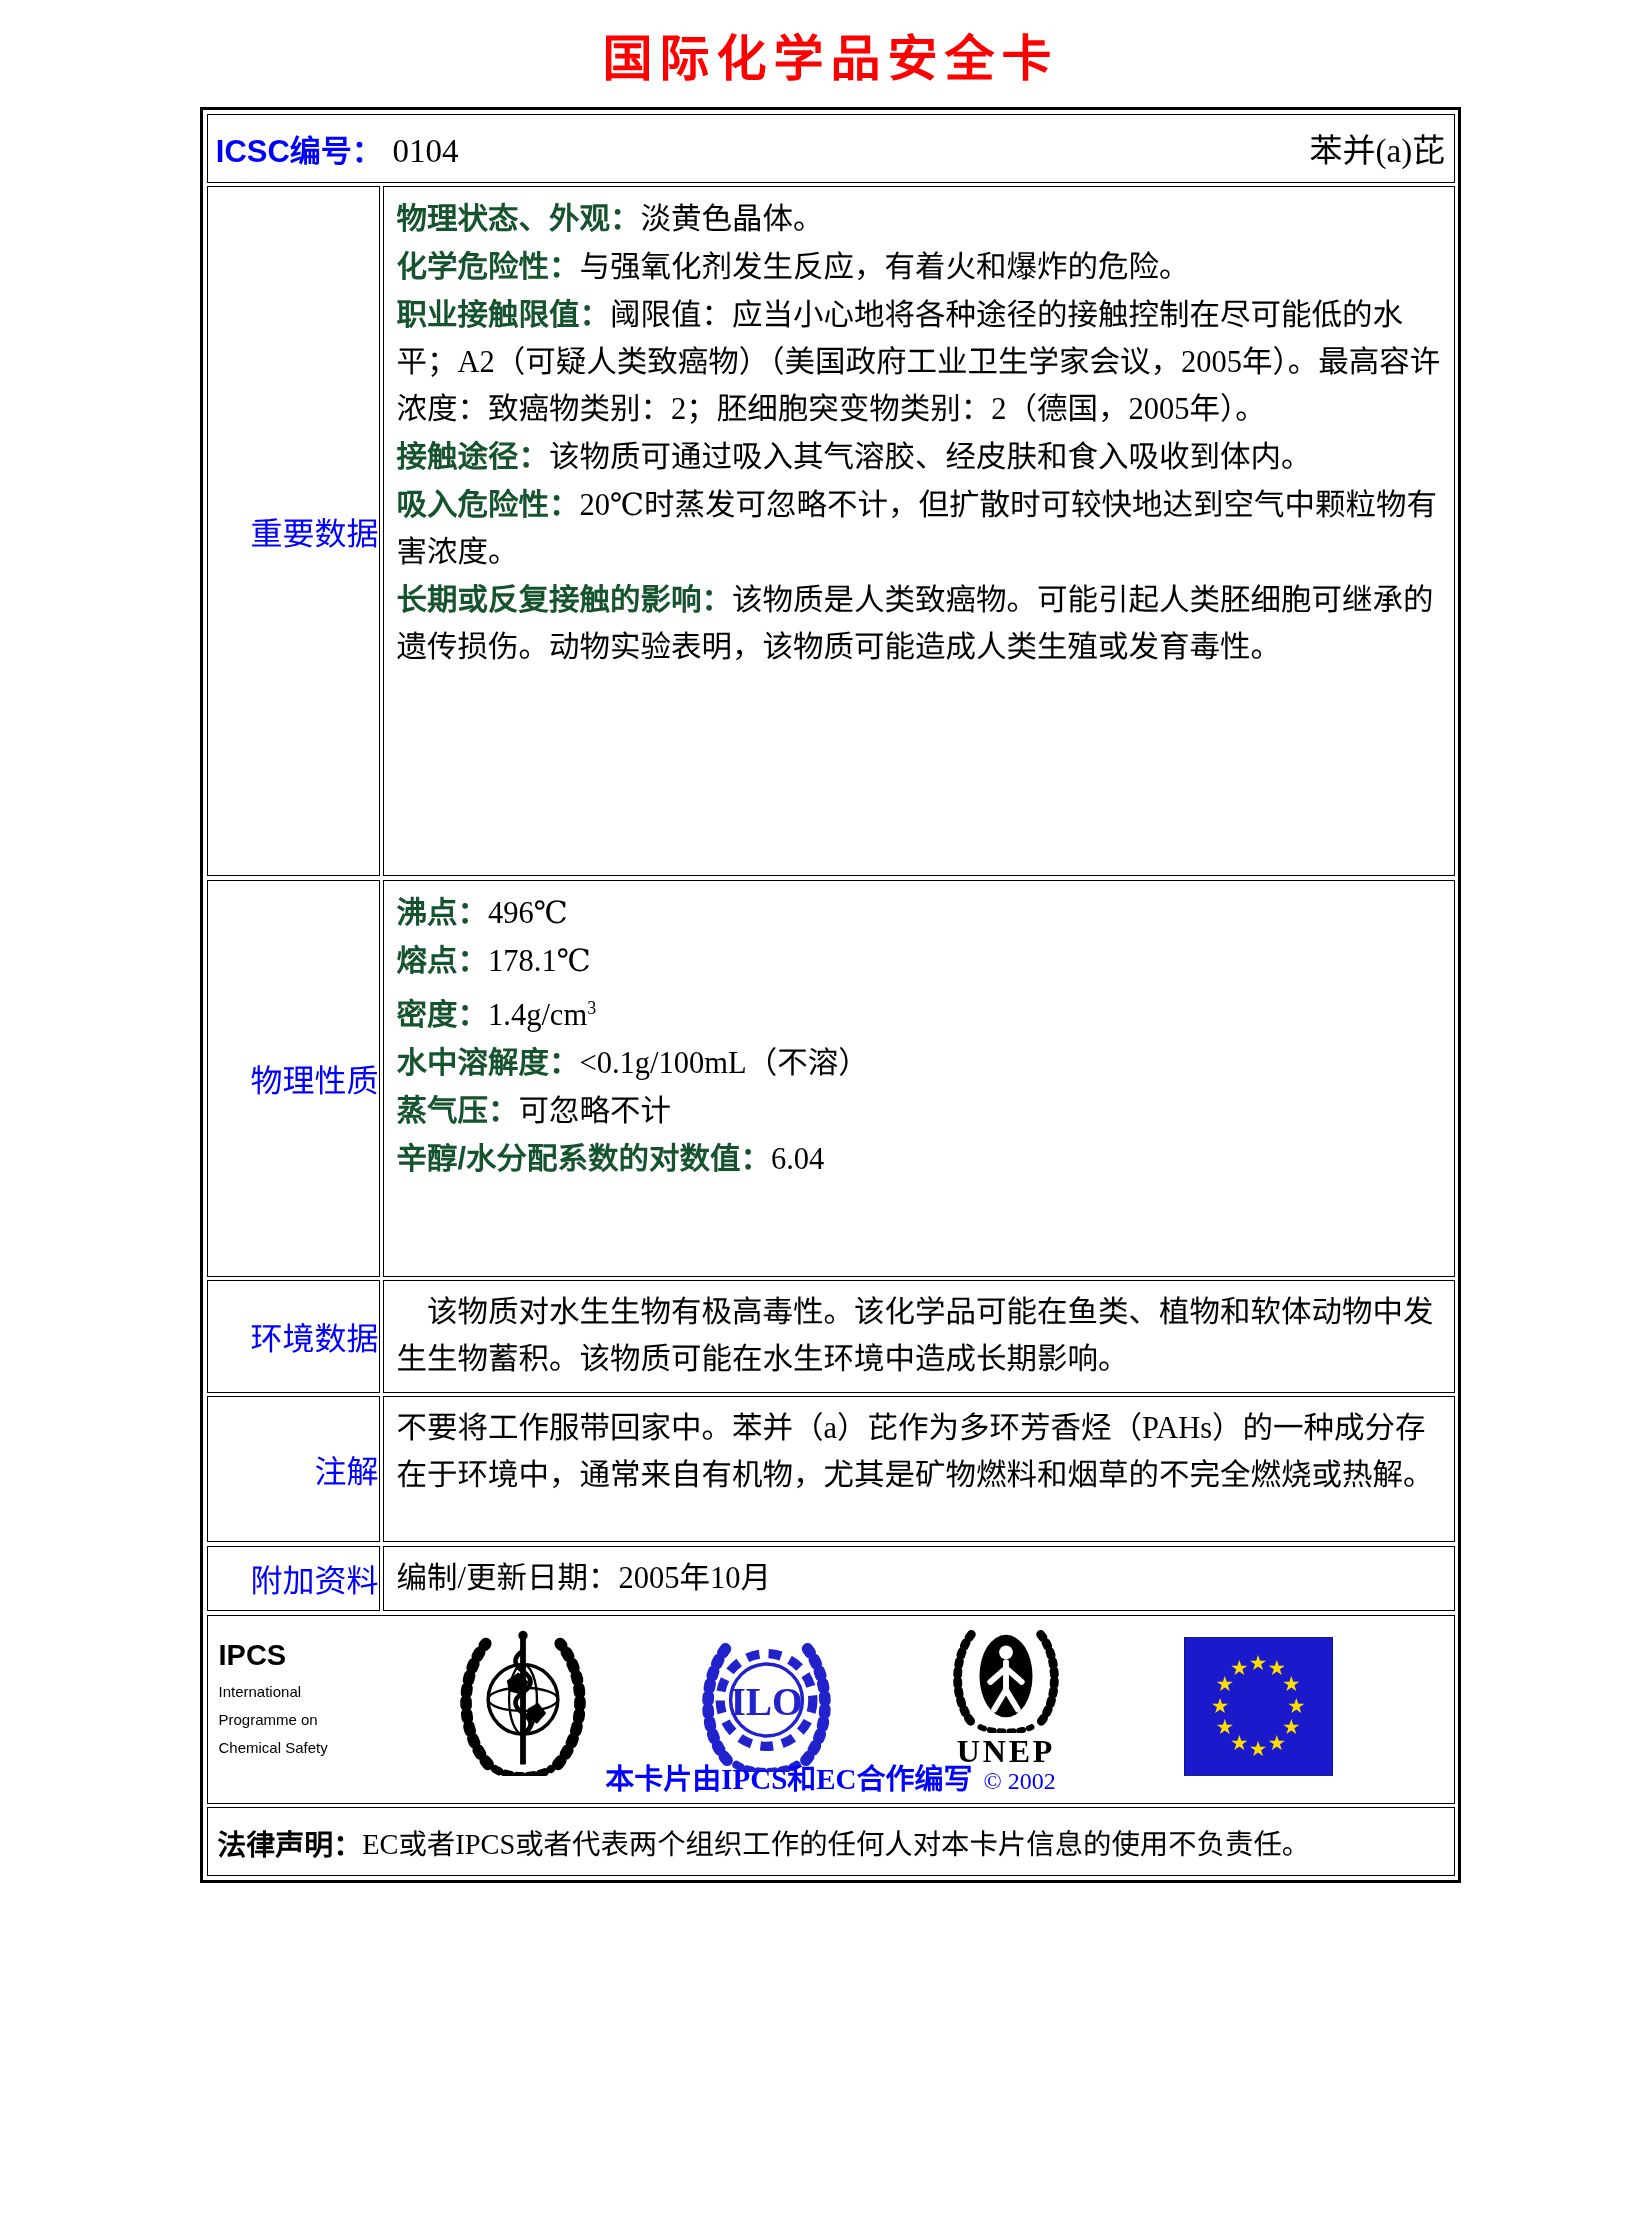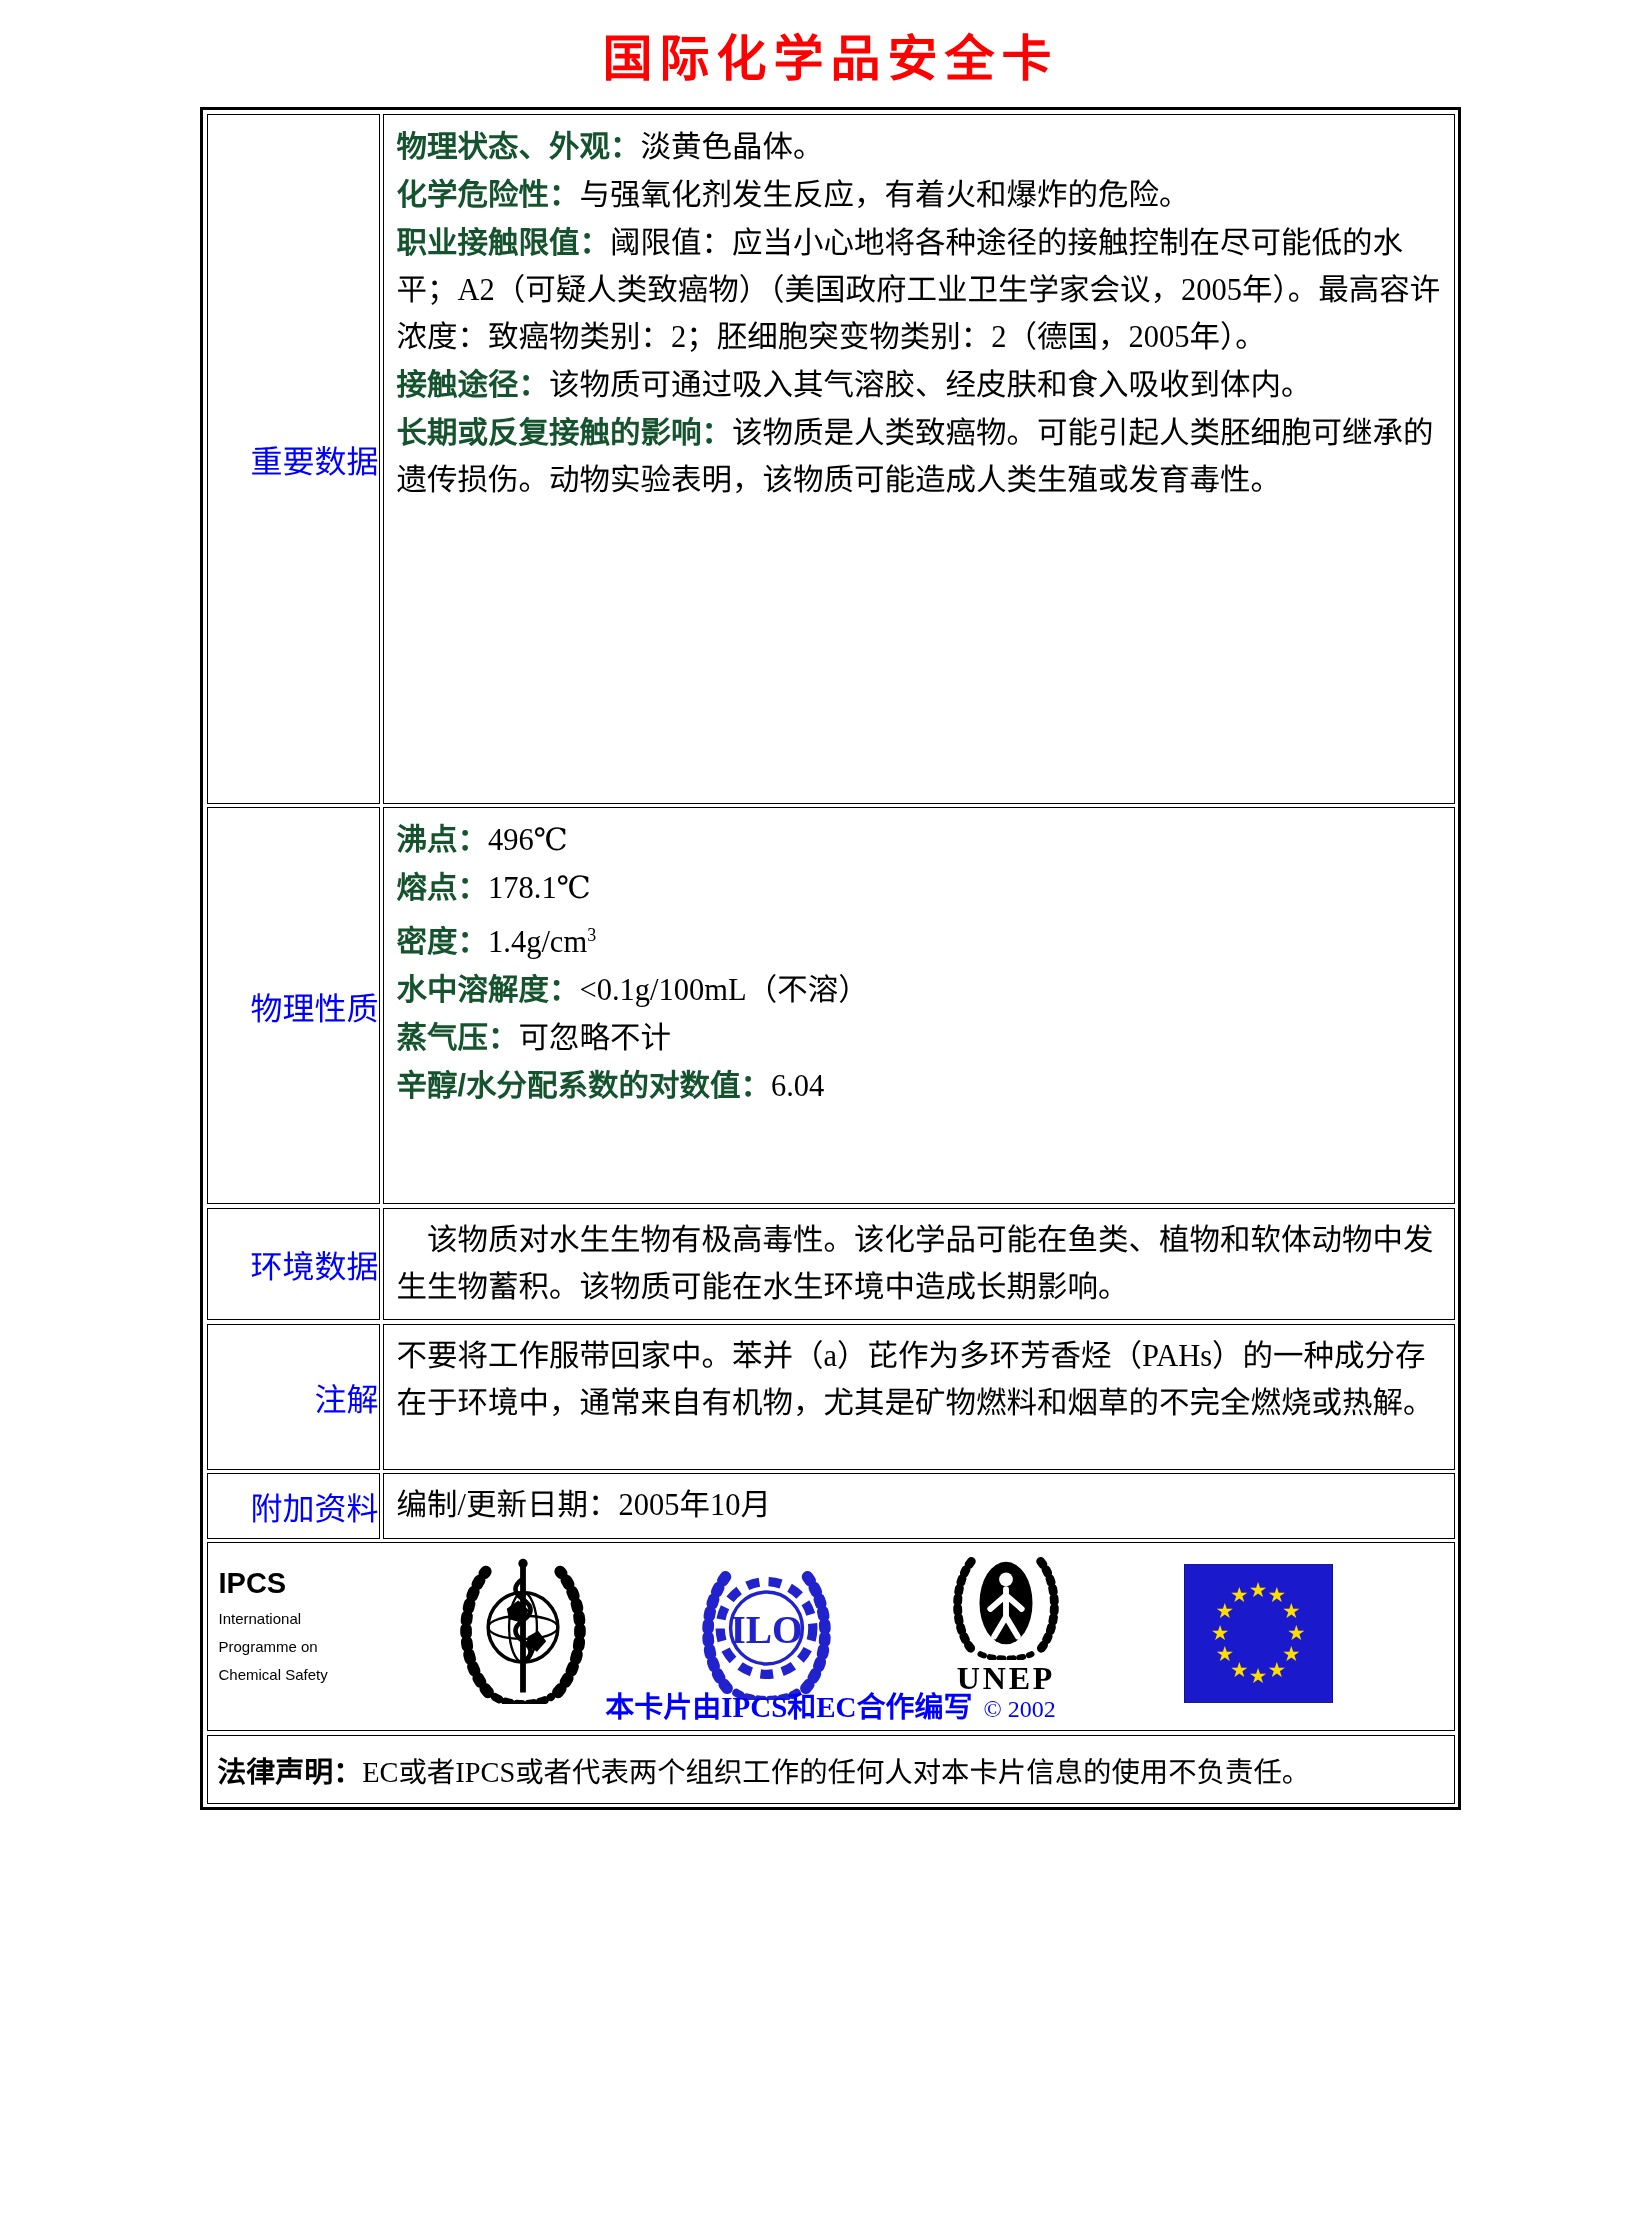--- a/index.html
+++ b/index.html
@@ -85,29 +85,36 @@
     font-family:"Liberation Sans","DejaVu Sans",sans-serif;
   }
 </style>
 </head>
 <body>
 
 <div class="page-title">国际化学品安全卡</div>
 
 <div class="card">
 
+  <div class="cell full header-row">
+    <span>
+      <span class="icsc-label">ICSC编号：</span><span class="icsc-number">0104</span>
+    </span>
+    <span>苯并(a)芘</span>
+  </div>
 
   <div class="cell label-cell h-important">
     <span class="section-label">重要数据</span>
   </div>
   <div class="cell content-cell h-important">
     <span class="para"><span class="inline-label">物理状态、外观：</span><span>淡黄色晶体。</span></span>
     <span class="para"><span class="inline-label">化学危险性：</span><span>与强氧化剂发生反应，有着火和爆炸的危险。</span></span>
     <span class="para"><span class="inline-label">职业接触限值：</span><span>阈限值：应当小心地将各种途径的接触控制在尽可能低的水平；A2（可疑人类致癌物）（美国政府工业卫生学家会议，2005年）。最高容许浓度：致癌物类别：2；胚细胞突变物类别：2（德国，2005年）。</span></span>
     <span class="para"><span class="inline-label">接触途径：</span><span>该物质可通过吸入其气溶胶、经皮肤和食入吸收到体内。</span></span>
+    <span class="para"><span class="inline-label">吸入危险性：</span><span>20℃时蒸发可忽略不计，但扩散时可较快地达到空气中颗粒物有害浓度。</span></span>
     <span class="para"><span class="inline-label">长期或反复接触的影响：</span><span>该物质是人类致癌物。可能引起人类胚细胞可继承的遗传损伤。动物实验表明，该物质可能造成人类生殖或发育毒性。</span></span>
   </div>
 
   <div class="cell label-cell h-physical">
     <span class="section-label">物理性质</span>
   </div>
   <div class="cell content-cell h-physical">
     <span class="para"><span class="inline-label">沸点：</span><span>496℃</span></span>
     <span class="para"><span class="inline-label">熔点：</span><span>178.1℃</span></span>
     <span class="para"><span class="inline-label">密度：</span><span>1.4g/cm</span><sup class="den-sup">3</sup></span>

